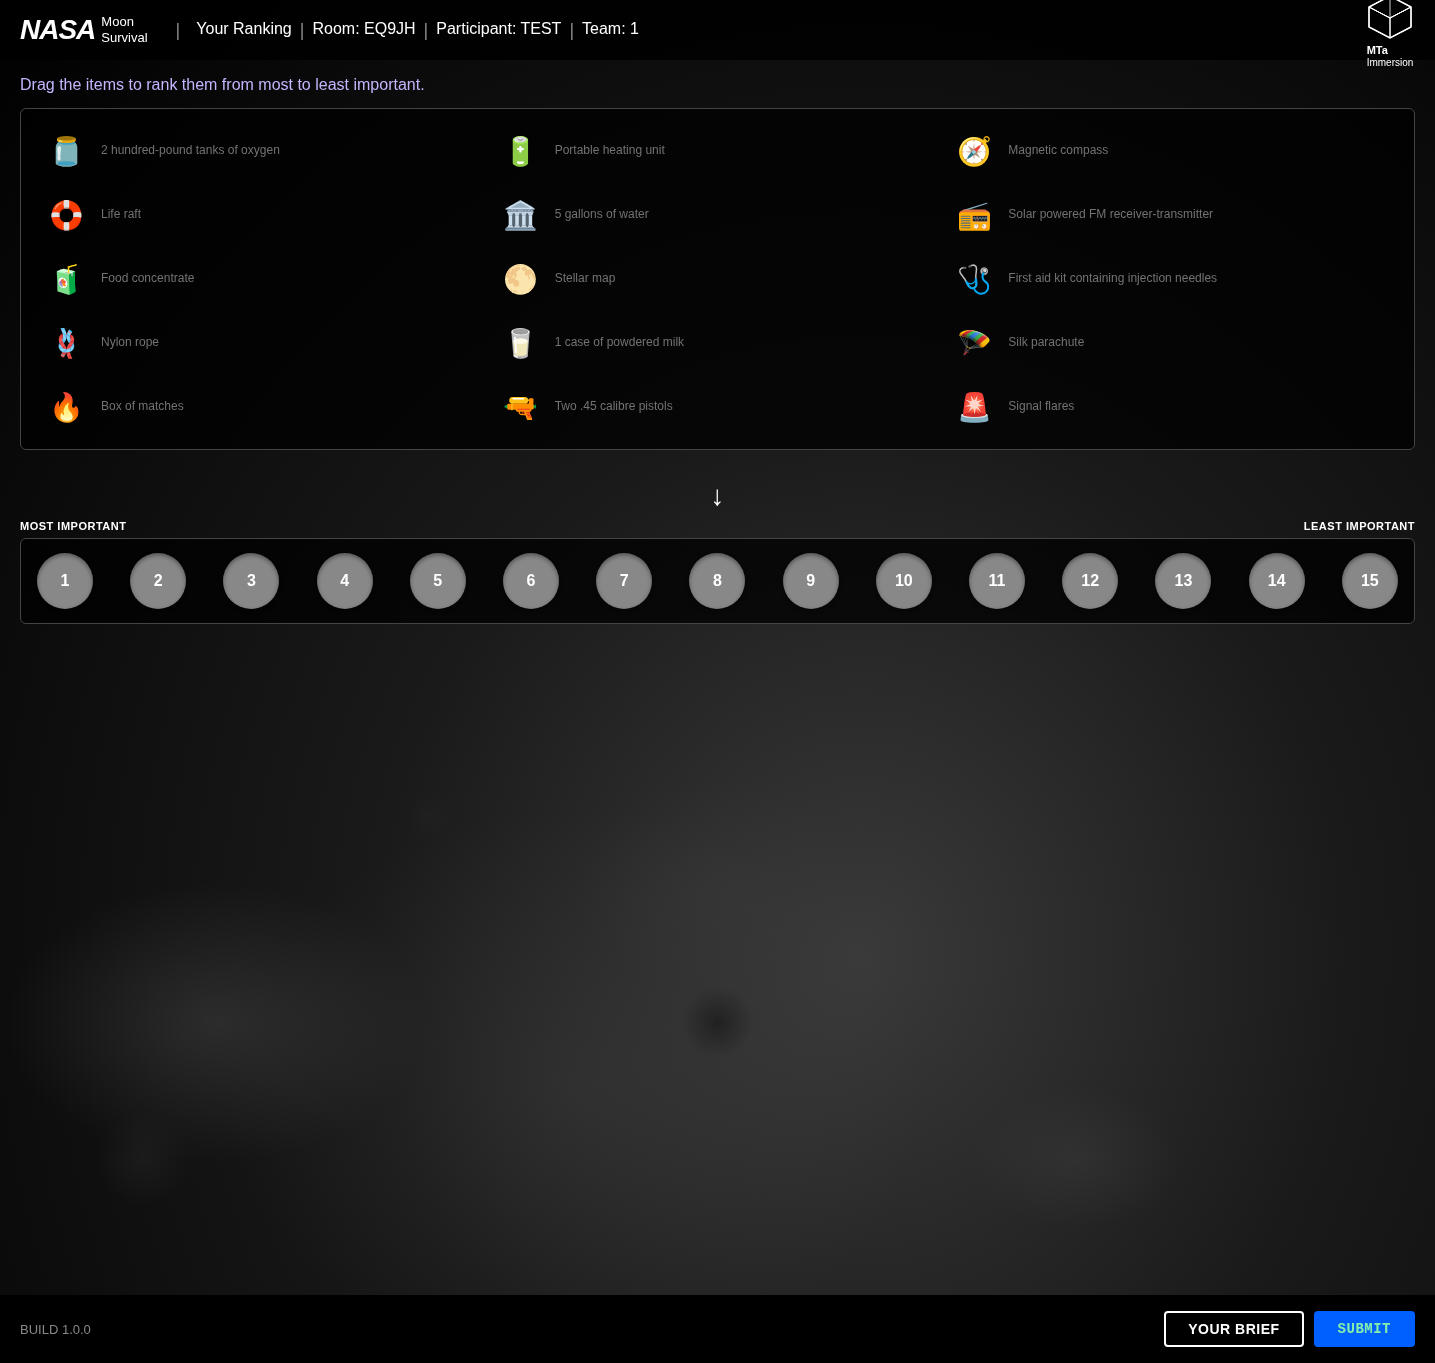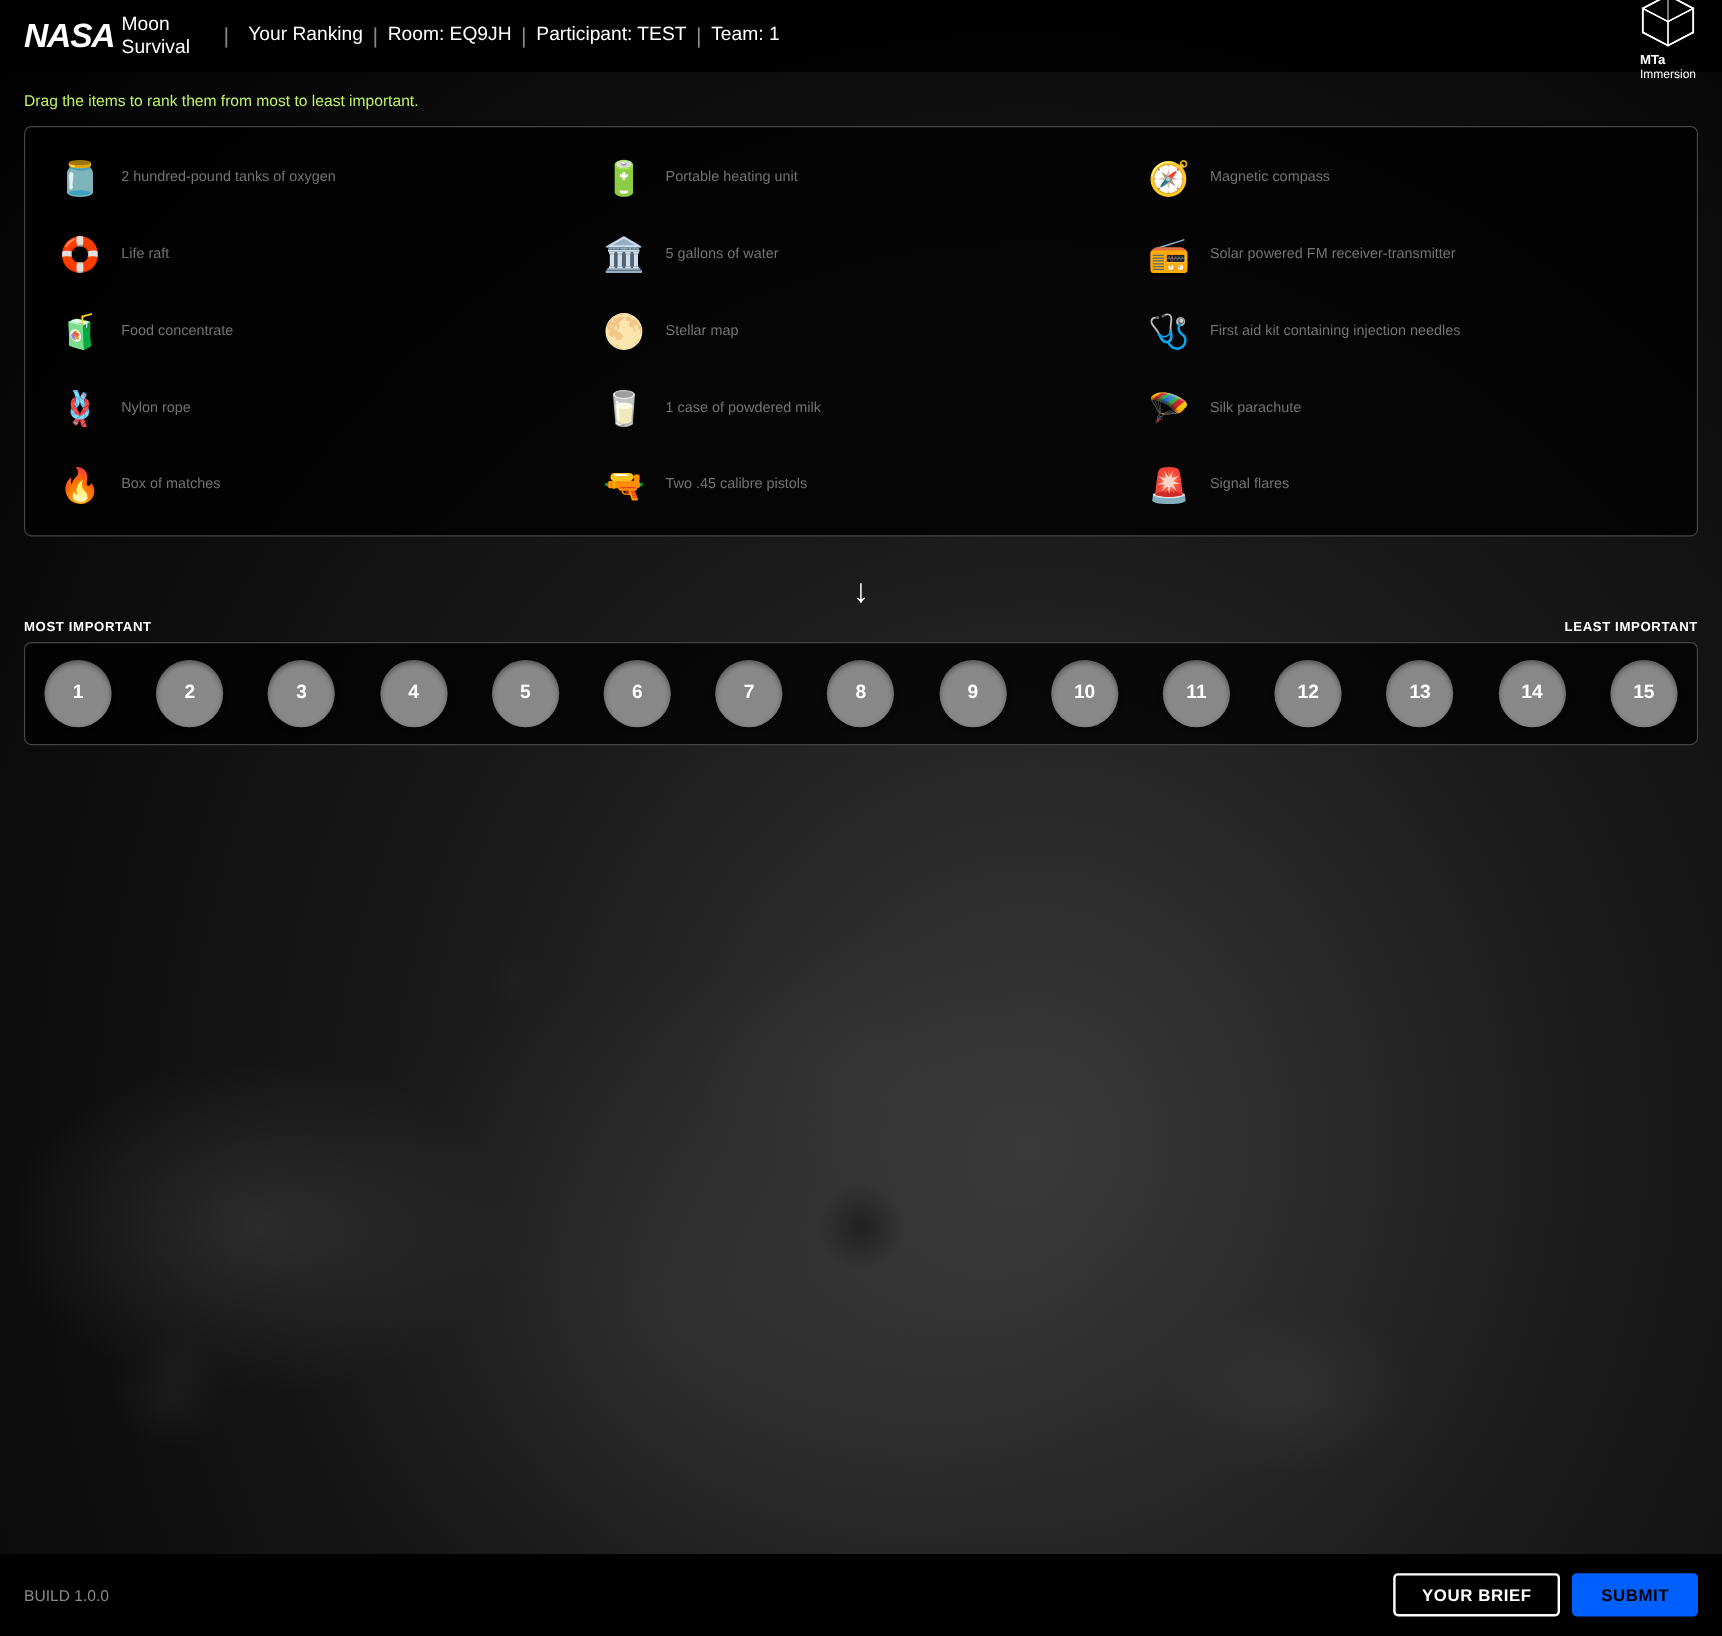--- a/index.html
+++ b/index.html
@@ -56,21 +56,21 @@
     .nasa-wordmark {
       font-size: 28px;
       font-weight: 900;
       color: #fff;
       letter-spacing: -1px;
       font-style: italic;
       text-align: right;
     }
 
     .moon-survival-text {
-      font-size: 16px;
+      font-size: 13px;
       color: #fff;
       line-height: 1.2;
     }
 
     .header-divider {
       color: #888;
       margin: 0 12px;
       font-size: 18px;
     }
 
@@ -98,22 +98,22 @@
     }
 
     
     .main-content {
       position: relative;
       z-index: 5;
       padding: 16px 20px;
     }
 
     .instruction-text {
-      font-size: 13px;
-      color: #bef264;
+      font-size: 16px;
+      color: #c4b5fd;
       margin-bottom: 14px;
       font-weight: 400;
     }
 
     
     .items-container {
       background: rgba(0,0,0,0.75);
       border: 1px solid #444;
       border-radius: 6px;
       padding: 10px 16px;
@@ -246,27 +246,28 @@
       font-size: 14px;
       font-weight: 600;
       cursor: pointer;
       letter-spacing: 0.5px;
       margin-left: 41px;
     }
 
     .btn-filled {
       background: #0060ff;
       border: 2px solid #0060ff;
-      color: #000000;
+      color: #86efac;
       padding: 8px 22px;
       border-radius: 4px;
       font-size: 14px;
       font-weight: 600;
       cursor: pointer;
       letter-spacing: 0.5px;
+      font-family: Liberation Mono, monospace;
     }
   </style>
 </head>
 <body>
 
 <div class="moon-bg"></div>
 
 <header class="header">
   <div class="nasa-logo">
     <span class="nasa-wordmark">NASA</span>

